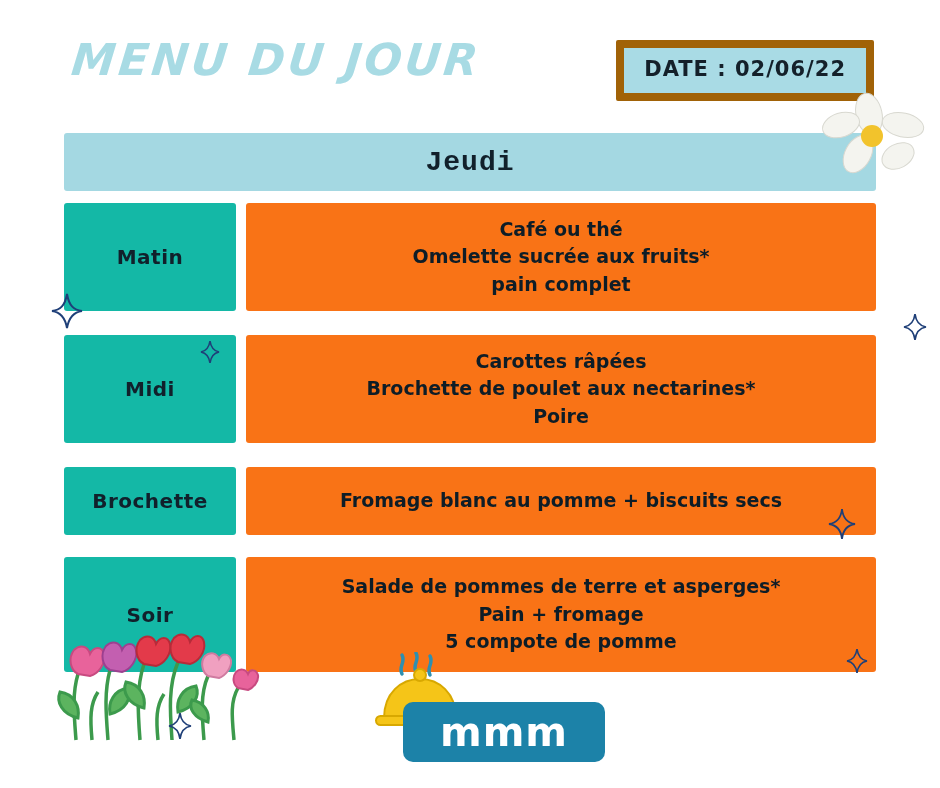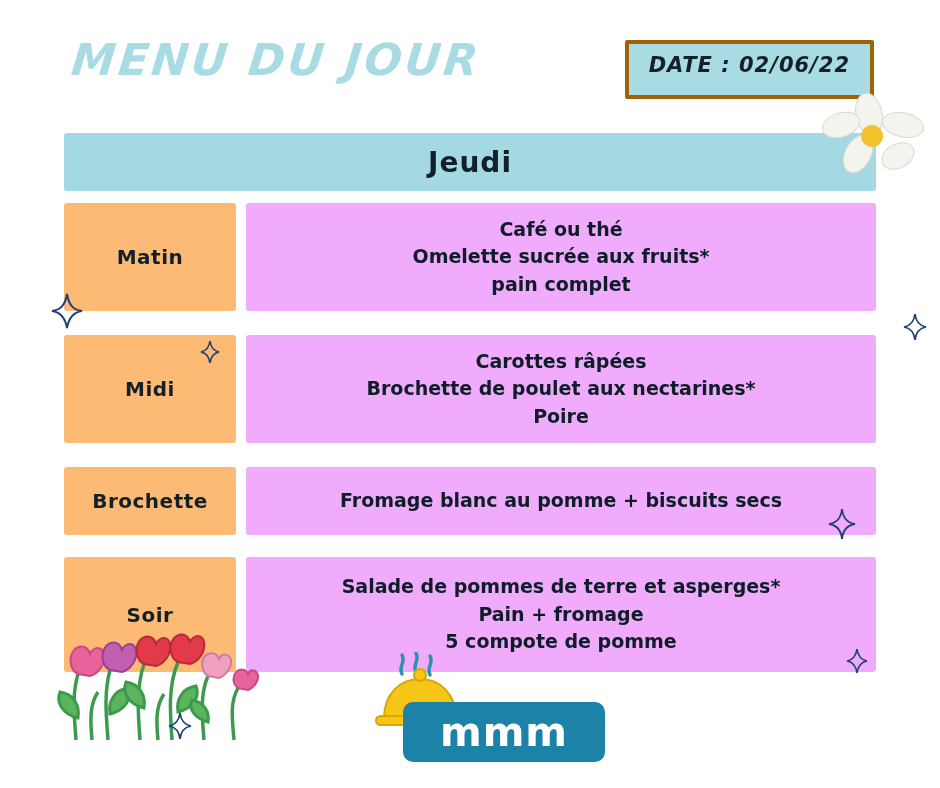--- a/index.html
+++ b/index.html
@@ -27,24 +27,23 @@
     color: #a8dbe4;
     font-style: italic;
     transform: skewX(-6deg);
   }
 
   .date-box {
     position: absolute;
     right: 66px;
     top: 40px;
     background: #a9dbe5;
-    border: 4px solid #a16207;
-    padding: 9px 20px 18px 20px;
+    border: 8px solid #a16207;
+    padding: 9px 20px 12px 20px;
     border-radius: 2px;
-    font-style: italic;
   }
   .date-box .date-text {
     font-size: 21px;
     font-weight: bold;
     color: #14202a;
     letter-spacing: 1px;
     white-space: nowrap;
   }
 
   
@@ -52,53 +51,54 @@
     position: absolute;
     left: 64px;
     top: 133px;
     width: 812px;
     height: 58px;
     background: #a4d8e2;
     border-radius: 3px;
     display: flex;
     align-items: center;
     justify-content: center;
+    font-family: Liberation Mono, monospace;
   }
   .day-banner .day-text {
     font-size: 28px;
     font-weight: bold;
     color: #11202b;
     letter-spacing: 1px;
   }
 
   .row {
     position: absolute;
     left: 64px;
     width: 812px;
     display: flex;
     gap: 10px;
   }
   .row .label-cell {
     width: 172px;
-    background: #fdba74;
+    background: #14b8a6;
     border-radius: 3px;
     display: flex;
     align-items: center;
     justify-content: center;
     flex: 0 0 172px;
   }
   .row .label-cell .label-text {
     font-size: 20px;
     font-weight: bold;
     color: #11202b;
     letter-spacing: 0.5px;
   }
   .row .content-cell {
     flex: 1 1 auto;
-    background: #f0abfc;
+    background: #f97316;
     border-radius: 3px;
     display: flex;
     flex-direction: column;
     justify-content: center;
     padding: 6px 14px;
     box-sizing: border-box;
   }
   .row .content-cell .line {
     font-size: 19px;
     font-weight: bold;

